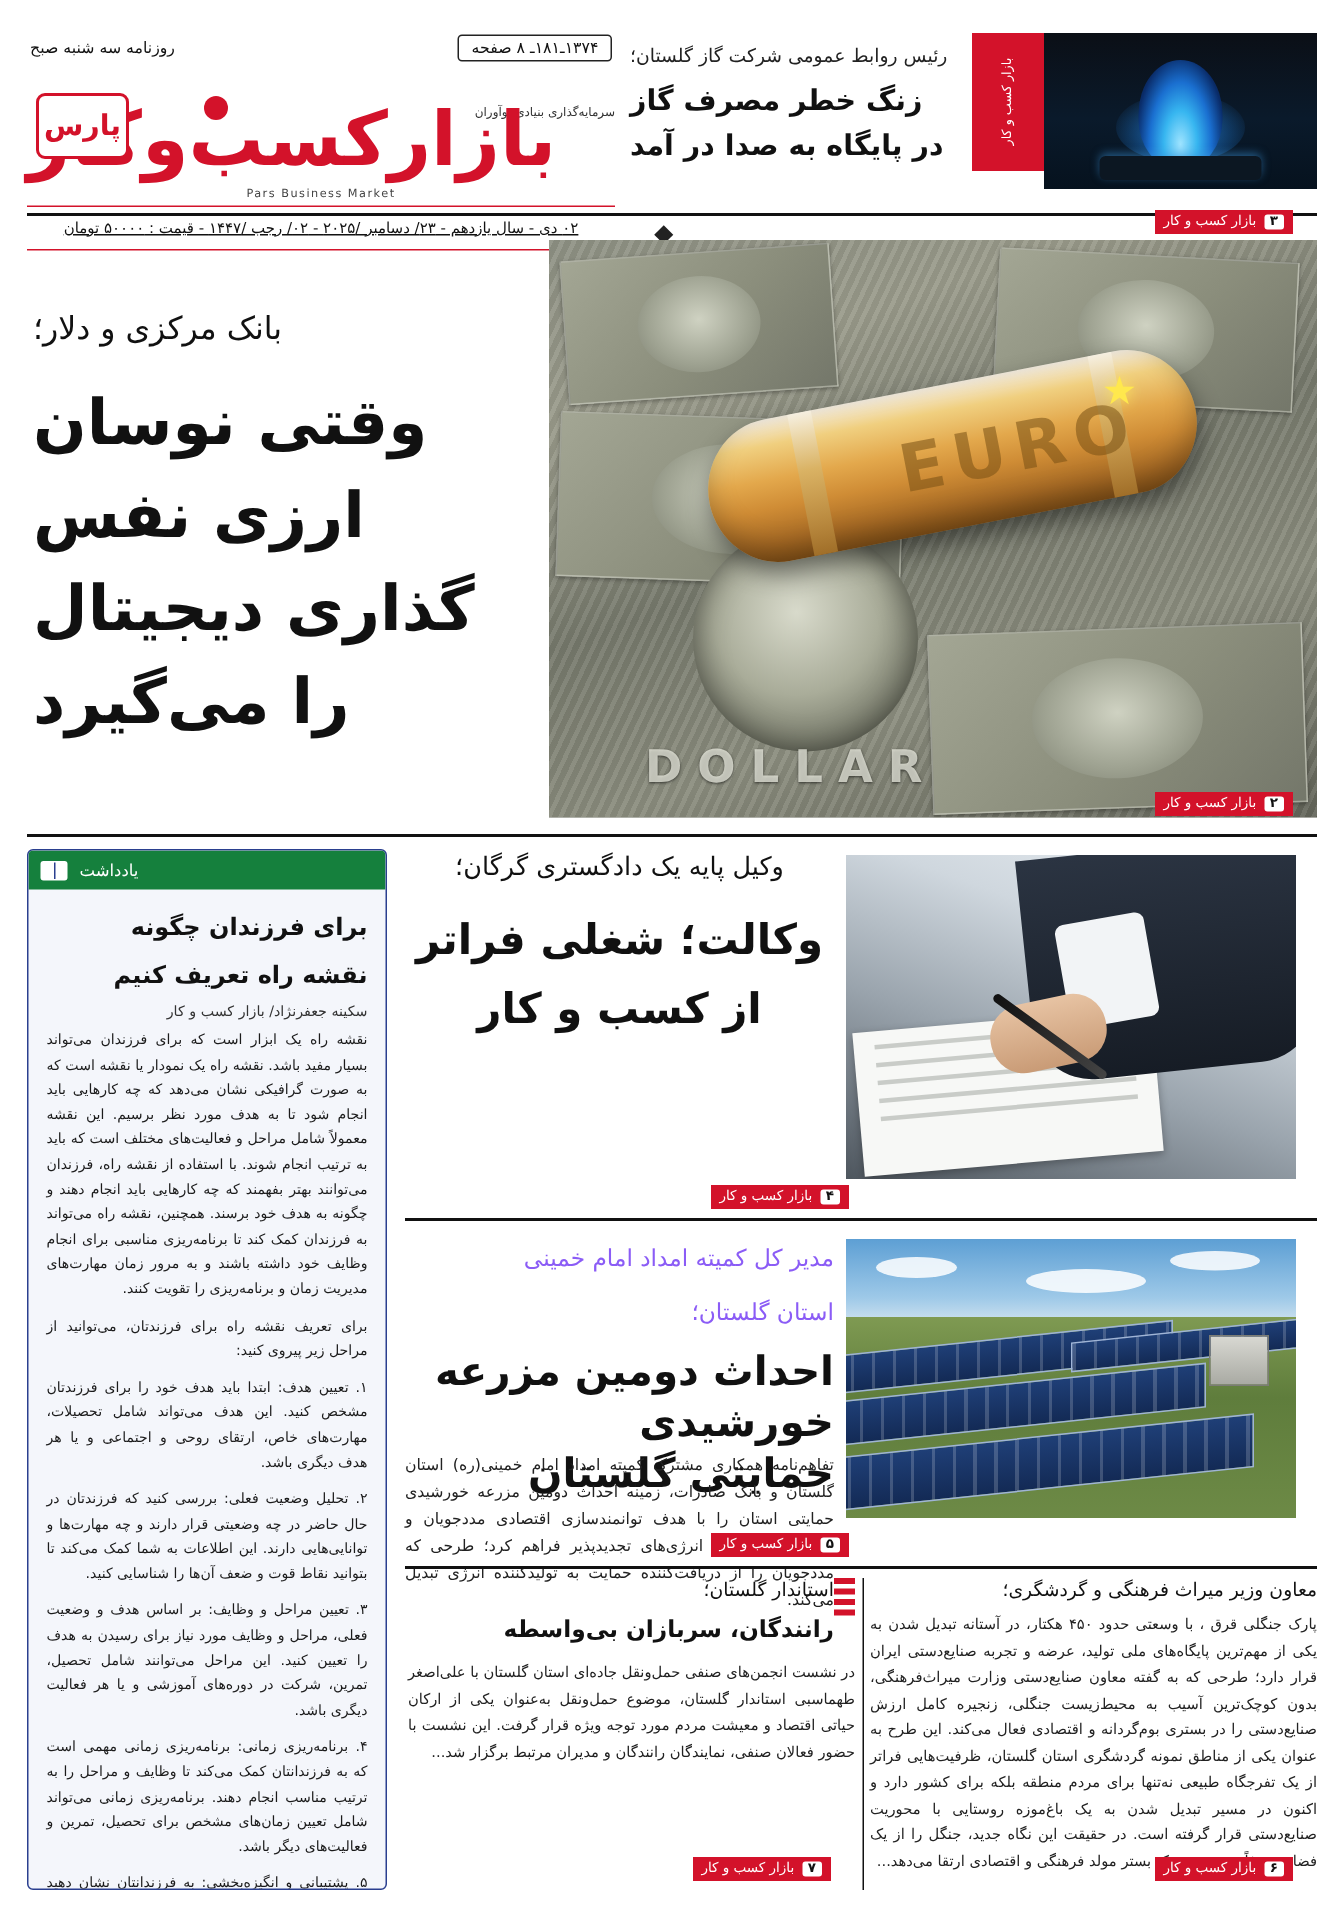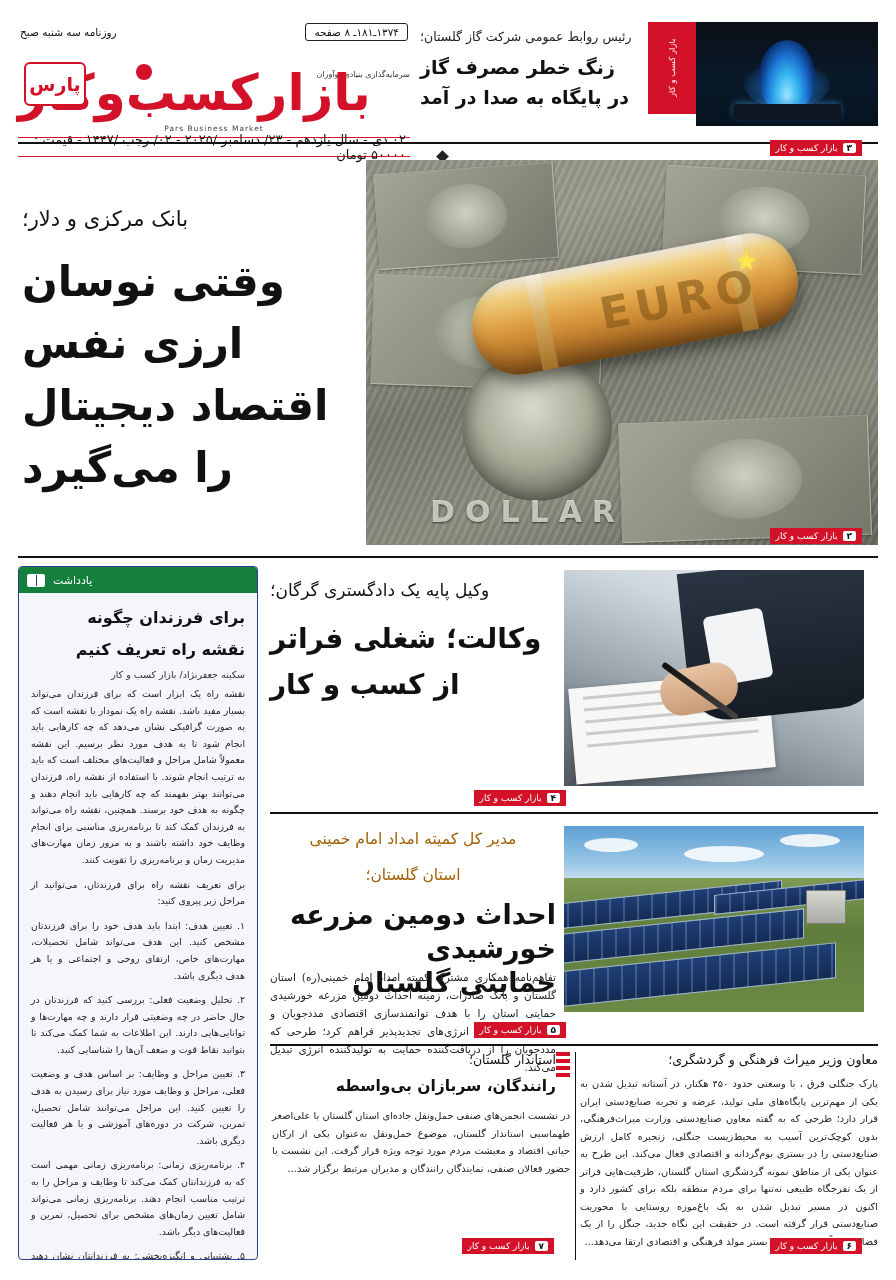--- a/index.html
+++ b/index.html
@@ -52,22 +52,22 @@
   .logo-dot {
     position:absolute; left:118px; top:4px; width:16px; height:16px;
     border-radius:50%; background:#d3122a;
   }
   .logo-en {
     text-align:center; font-size:7.5px; color:#444; letter-spacing:1px;
     direction:ltr; margin-top:-2px;
   }
   .logo-strip {
     margin-top:4px; border-top:1.6px solid #d3122a; border-bottom:1.6px solid #d3122a;
-    height:20px; display:flex; flex-direction:row-reverse; align-items:center;
-    justify-content:center; font-size:13px; color:#111; padding:0 4px;
+    height:30px; display:flex; flex-direction:row-reverse; align-items:center;
+    justify-content:center; font-size:10px; color:#111; padding:0 4px;text-decoration:underline;
   }
   .logo-smalltext {
     position:absolute; right:0; top:26px; font-size:8px; color:#333;
     text-align:right; line-height:10px; width:110px;
   }
 
   
   .mh-red {
     width:48px; height:92px; background:#d3122a; margin-top:2px;
     position:relative;
@@ -231,21 +231,21 @@
   }
   .ba-paper i {
     display:block; height:3px; margin:9px 14px; background:#c9ccc8;
   }
   .ba-pen {
     position:absolute; right:118px; top:118px; width:92px; height:6px;
     background:linear-gradient(90deg,#111,#444); transform:rotate(36deg);
     border-radius:3px;
   }
   .ba-text {
-    position:absolute; left:0; top:14px; width:286px; text-align:left;
+    position:absolute; left:0; top:2px; width:286px; text-align:center;
   }
   .ba-kicker { font-size:17px; color:#111; margin-bottom:16px; }
   .ba-title { font-size:28px; font-weight:bold; line-height:46px; color:#111; }
 
   .rule-mid1 { position:absolute; top:812px; right:18px; width:608px; height:1.5px; background:#111; }
 
   .block-b {
     position:absolute; top:820px; right:18px; width:608px; height:222px;
   }
   .bb-photo {
@@ -263,21 +263,21 @@
   }
   .panel-row::after{
     content:""; position:absolute; inset:0;
     background:repeating-linear-gradient(90deg, rgba(255,255,255,.18) 0 2px, rgba(0,0,0,0) 2px 14px);
   }
   .cabin {
     position:absolute; right:18px; top:64px; width:40px; height:34px;
     background:linear-gradient(180deg,#d8d8d2,#a9aaa3); border:1px solid #7b7c75;
   }
   .bb-text { position:absolute; left:0; top:6px; width:286px; text-align:right; }
-  .bb-kicker { font-size:15.5px; line-height:26px; color:#a16207; margin-bottom:10px;text-align:center; }
+  .bb-kicker { font-size:15.5px; line-height:26px; color:#8b5cf6; margin-bottom:10px; }
   .bb-title { font-size:27px; font-weight:bold; line-height:34px; color:#111; }
   .bb-body {
     position:absolute; left:0; top:148px; width:286px; text-align:justify;
     font-size:10.5px; line-height:18px; color:#222;
   }
 
   .rule-mid2 { position:absolute; top:1044px; right:18px; width:608px; height:1.5px; background:#111; }
 
   
   .bottom-left {
@@ -407,21 +407,21 @@
         <div class="euro-band" style="left:62px;"></div>
         <div class="euro-word">EURO</div>
       </div>
       <div class="star">★</div>
     </div>
 
     <div class="hero-text">
       <div class="hero-kicker">بانک مرکزی و دلار؛</div>
       <div class="hero-title">وقتی نوسان</div>
       <div class="hero-title">ارزی نفس</div>
-      <div class="hero-title">اقتصاد دیجیتال</div>
+      <div class="hero-title">گذاری دیجیتال</div>
       <div class="hero-title">را می‌گیرد</div>
     </div>
   </div>
 
   <div class="pg-badge badge-3">
     <span class="num">۳</span>
     <span>بازار کسب و کار</span>
   </div>
   <div class="pg-badge badge-2">
     <span class="num">۲</span>

